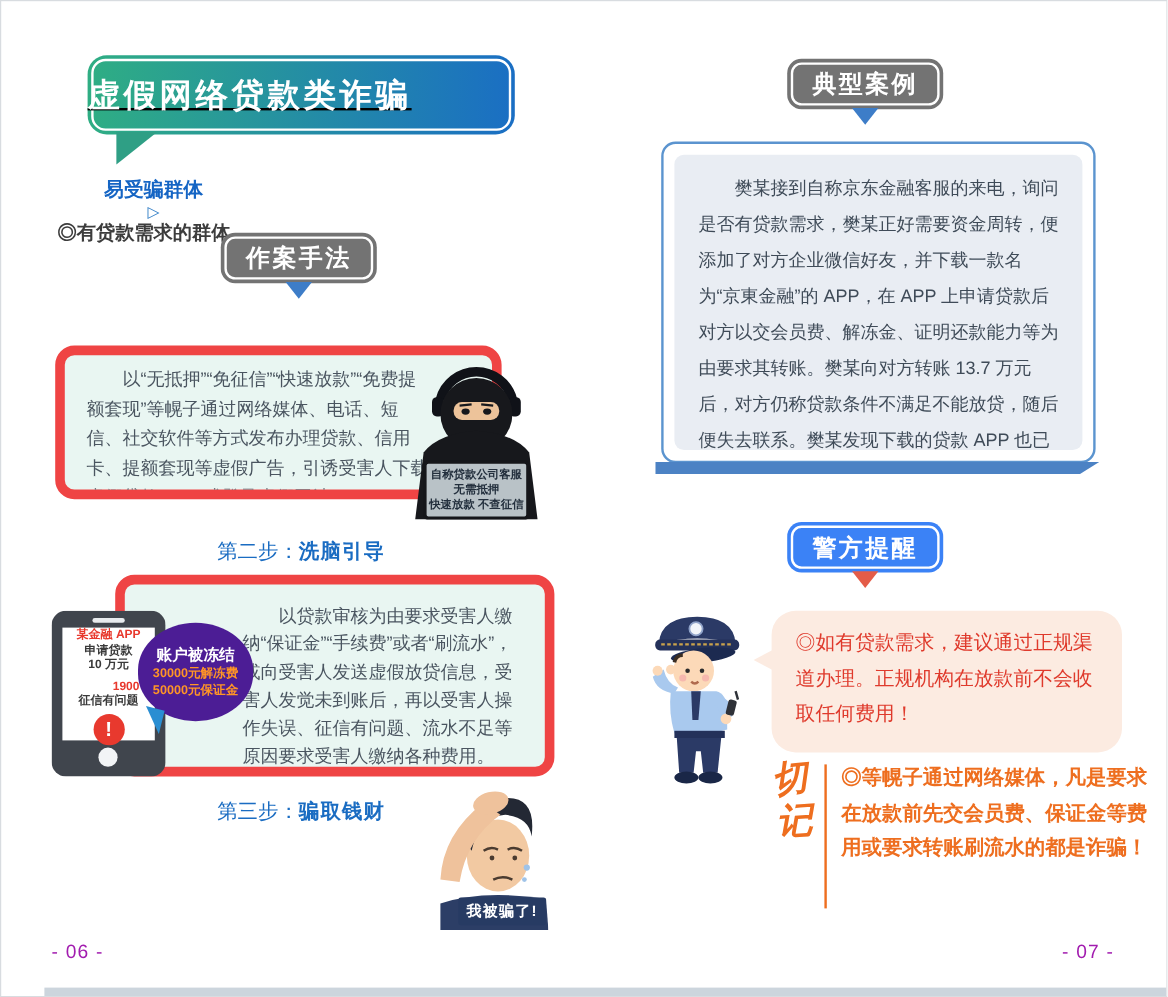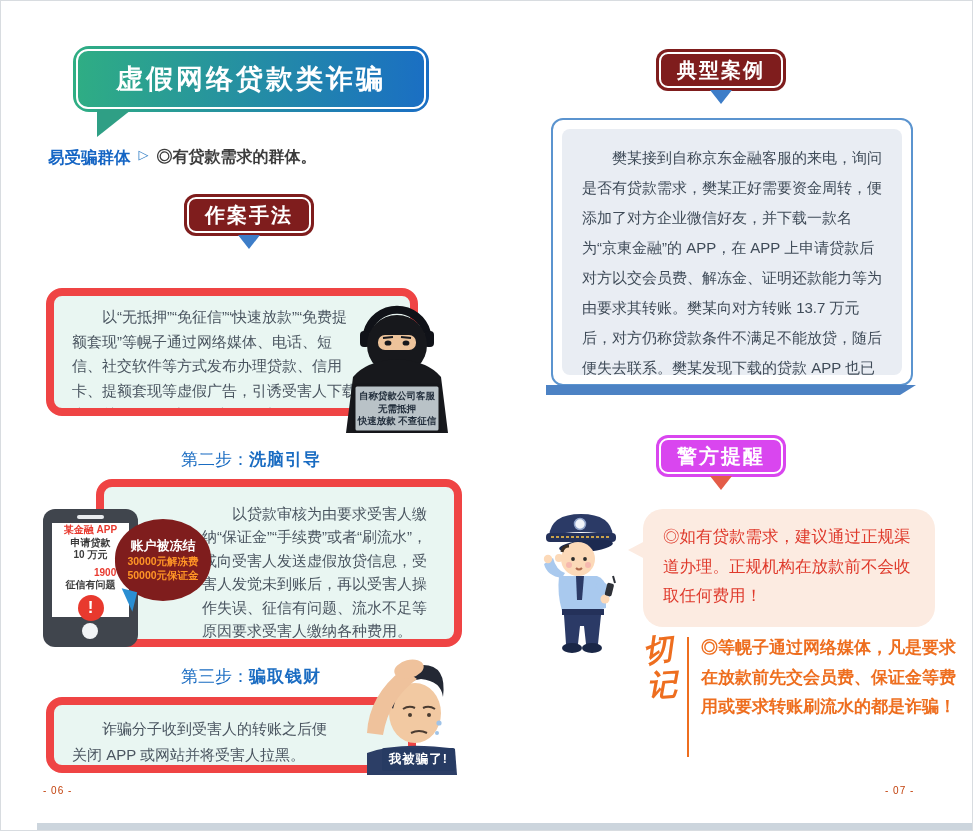--- a/index.html
+++ b/index.html
@@ -4,43 +4,43 @@
 <style>
   html,body{margin:0;padding:0;background:#fff;}
   .page{position:relative;width:973px;height:831px;background:#ffffff;
         border:1px solid #d8dce0;box-sizing:border-box;overflow:hidden;
         font-family:"Liberation Sans",sans-serif;}
   .abs{position:absolute;}
 
   
   .title-bubble{left:72px;top:45px;width:356px;height:66px;border-radius:16px;
     background:linear-gradient(92deg,#2fae83,#1a6ec4);
-    display:flex;align-items:center;justify-content:center;}
+    display:flex;align-items:center;justify-content:flex-start;text-decoration:underline;}
   .title-bubble::before{content:"";position:absolute;inset:3px;border:2px solid #fff;border-radius:12px;}
   .title-text{color:#fff;font-size:27px;font-weight:700;letter-spacing:3px;
     font-family:"Liberation Serif",serif;position:relative;}
   .title-tail{left:96px;top:109px;width:0;height:0;
     border-top:27px solid #2f9f85;border-right:34px solid transparent;}
 
   
-  .victim-line{left:47px;top:146px;font-size:16px;display:flex;align-items:flex-start;}
+  .victim-line{left:47px;top:146px;font-size:16px;display:flex;align-items:center;flex-direction:column;}
   .victim-label{color:#1565c4;font-weight:800;font-size:16.5px;}
   .victim-arrow{color:#2e7cc5;font-size:13px;margin:0 8px;}
   .victim-text{color:#3c3c3c;font-weight:600;font-family:"Liberation Serif",serif;}
 
   
   .speech-btn{width:130px;height:42px;border-radius:12px;display:flex;align-items:center;
     justify-content:center;color:#fff;font-family:"Liberation Serif",serif;
     font-weight:700;font-size:20px;letter-spacing:2px;}
   .speech-btn::before{content:"";position:absolute;inset:3px;border:2px solid #fff;border-radius:9px;}
   .speech-btn::after{content:"";position:absolute;left:50%;bottom:-13px;transform:translateX(-50%);
     width:0;height:0;border-left:11px solid transparent;border-right:11px solid transparent;}
-  .speech-btn.blue{background:#7f1d1d;}
+  .speech-btn.blue{background:#737373;}
   .speech-btn.blue::after{border-top:14px solid #3d7dc8;}
-  .speech-btn.red{background:#d946ef;}
+  .speech-btn.red{background:#3b82f6;}
   .speech-btn.red::after{border-top:14px solid #e45c48;}
 
   
   .step-heading{left:40px;width:420px;text-align:center;font-size:17px;color:#1a6cc2;}
   .step-heading .prefix{font-family:"Liberation Serif",serif;}
   .step-heading .name{font-weight:800;letter-spacing:1px;}
 
   
   .mint-box{background:#e9f6f2;border:8px solid #ef4444;border-radius:16px;box-sizing:border-box;
     color:#4a5560;font-size:15px;overflow:hidden;}
@@ -55,21 +55,21 @@
     display:flex;flex-direction:column;align-items:center;justify-content:center;
     font-size:9.5px;font-weight:700;color:#232f3d;line-height:1.3;text-align:center;}
 
   
   .phone-group{left:42px;top:508px;width:190px;height:140px;}
   .phone-screen-text{position:absolute;left:9px;top:15px;width:77px;text-align:center;
     font-weight:700;font-size:10px;line-height:12.5px;color:#3a3a3a;}
   .pst-red{color:#e8392e;}
   .alert-circle{width:26px;height:26px;border-radius:50%;background:#e8392e;color:#fff;
     font-weight:800;font-size:17px;line-height:26px;text-align:center;margin:3px auto 0;}
-  .freeze-bubble{position:absolute;left:72px;top:10px;width:96px;height:82px;background:#7f1d1d;
+  .freeze-bubble{position:absolute;left:72px;top:10px;width:96px;height:82px;background:#4c1d95;
     border-radius:50%/48%;display:flex;flex-direction:column;align-items:center;justify-content:center;z-index:5;}
   .freeze-bubble::after{content:"";position:absolute;left:4px;bottom:-9px;width:0;height:0;
     border-top:20px solid #2a8ed2;border-left:16px solid transparent;transform:rotate(14deg);}
   .fb-title{color:#fff;font-weight:800;font-size:13px;}
   .fb-sub{color:#ff9526;font-weight:800;font-size:10.5px;line-height:1.3;}
 
   
   .man{left:338px;top:652px;width:118px;height:122px;}
   .man-quote{position:absolute;right:2px;bottom:4px;background:#273b63;color:#fff;
     font-size:12.5px;font-weight:700;padding:3px 7px;border-radius:2px;letter-spacing:1px;}
@@ -93,21 +93,21 @@
   
   .remember{left:634px;top:632px;width:322px;display:flex;align-items:flex-start;}
   .remember-label{width:46px;color:#ee6e1f;font-weight:700;font-size:30px;line-height:1.15;
     font-style:italic;text-align:center;font-family:"Liberation Serif",serif;}
   .remember-label div:nth-child(2){transform:translateX(4px) rotate(-4deg);}
   .remember-label div:nth-child(1){transform:rotate(-6deg);}
   .remember-divider{width:2px;height:120px;background:#ee6e1f;margin:4px 12px 0 6px;}
   .remember-text{flex:1;color:#ee6e1f;font-weight:800;font-size:17px;line-height:1.74;}
 
   
-  .page-no{color:#c2410c;font-size:10px;letter-spacing:1px;top:784px;}
+  .page-no{color:#a21caf;font-size:16px;letter-spacing:1px;top:784px;}
   .page-no.left{left:42px;}
   .page-no.right{left:884px;}
   .bottom-bar{left:36px;right:0;bottom:0;height:7px;background:#ccd5dd;}
 </style>
 </head>
 <body>
 
 <div class="page">
 
   <div class="abs title-bubble">
@@ -178,23 +178,20 @@
       <div class="fb-title">账户被冻结</div>
       <div class="fb-sub">30000元解冻费</div>
       <div class="fb-sub">50000元保证金</div>
     </div>
   </div>
 
   <div class="abs step-heading" style="top:664px;">
     <span class="prefix">第三步：</span><span class="name">骗取钱财</span>
   </div>
 
-  <div class="abs mint-box box3">
-    <p>诈骗分子收到受害人的转账之后便关闭 APP 或网站并将受害人拉黑。</p>
-  </div>
 
   <div class="abs man">
     <svg width="118" height="122" viewBox="0 0 118 122">
       <ellipse cx="76" cy="60" rx="26" ry="30" fill="#f2c9a2"></ellipse>
       <path d="M50,50 Q50,16 84,12 Q108,12 104,44 Q102,28 82,26 Q60,28 54,56 Z" fill="#232834"></path>
       <path d="M28,80 Q30,42 64,16 L78,26 Q50,46 44,82 Z" fill="#efc29c"></path>
       <ellipse cx="70" cy="16" rx="15" ry="9" fill="#efc29c" transform="rotate(-14 70 16)"></ellipse>
       <path d="M64,56 Q70,52 76,55" stroke="#4a3b30" stroke-width="2" fill="none"></path>
       <path d="M84,55 Q90,52 96,56" stroke="#4a3b30" stroke-width="2" fill="none"></path>
       <circle cx="71" cy="62" r="2" fill="#4a3b30"></circle>

